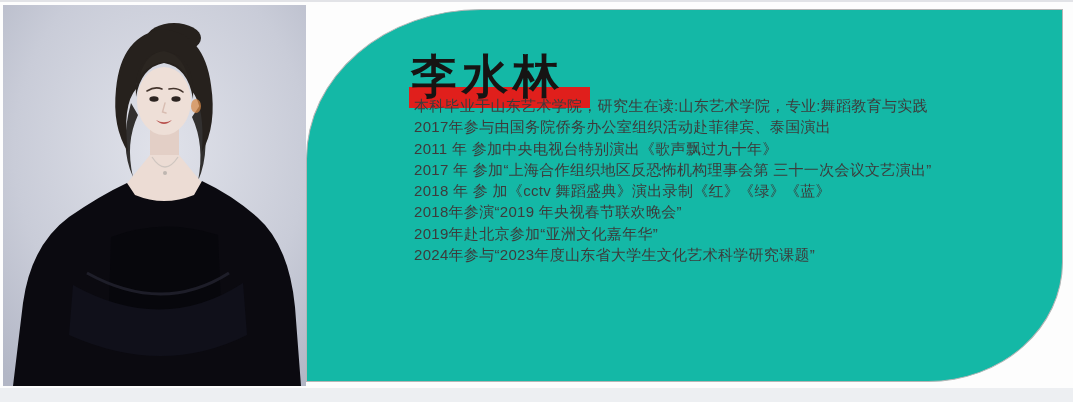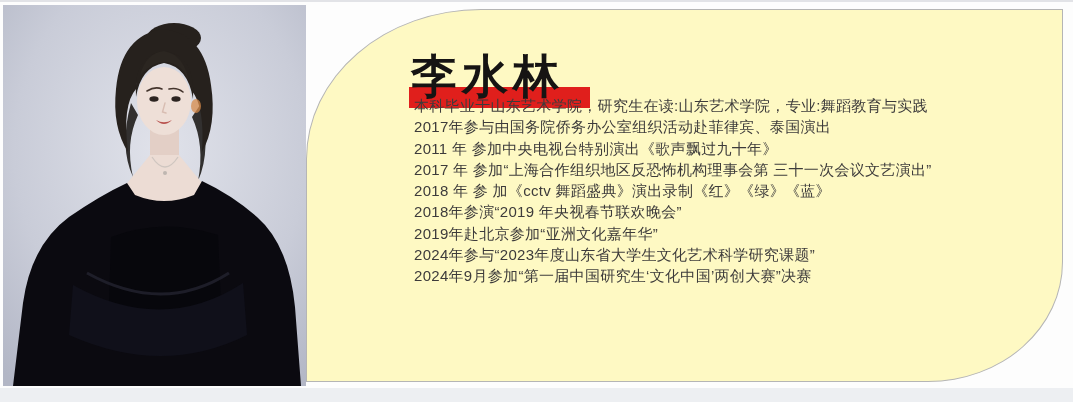--- a/index.html
+++ b/index.html
@@ -36,21 +36,21 @@
     width: 303px; height: 381px;
     overflow: hidden;
   }
   .photo svg { display: block; width: 100%; height: 100%; }
 
   
   .card {
     position: absolute;
     left: 306px; top: 9px;
     width: 757px; height: 373px;
-    background: #fef9c3;
+    background: #14b8a6;
     border: 1px solid #b5b5b5;
     border-radius: 175px 0 135px 0 / 150px 0 120px 0;
   }
 
   .name {
     position: absolute;
     left: 104px; top: 42px;
     font-size: 46px;
     font-weight: 800;
     letter-spacing: 5px;
@@ -140,19 +140,18 @@
     <h1 class="name">李水林</h1>
     <div class="bio">
         <div class="bio-line">本科毕业于山东艺术学院，研究生在读:山东艺术学院，专业:舞蹈教育与实践</div>
         <div class="bio-line">2017年参与由国务院侨务办公室组织活动赴菲律宾、泰国演出</div>
         <div class="bio-line">2011 年 参加中央电视台特别演出《歌声飘过九十年》</div>
         <div class="bio-line">2017 年 参加“上海合作组织地区反恐怖机构理事会第 三十一次会议文艺演出”</div>
         <div class="bio-line">2018 年 参 加《cctv 舞蹈盛典》演出录制《红》《绿》《蓝》</div>
         <div class="bio-line">2018年参演“2019 年央视春节联欢晚会”</div>
         <div class="bio-line">2019年赴北京参加“亚洲文化嘉年华”</div>
         <div class="bio-line">2024年参与“2023年度山东省大学生文化艺术科学研究课题”</div>
-        <div class="bio-line">2024年9月参加“第一届中国研究生‘文化中国’两创大赛”决赛</div>
       </div>
   </section>
 
   <div class="bottom-strip"></div>
 
 </div>
 
 </body></html>

